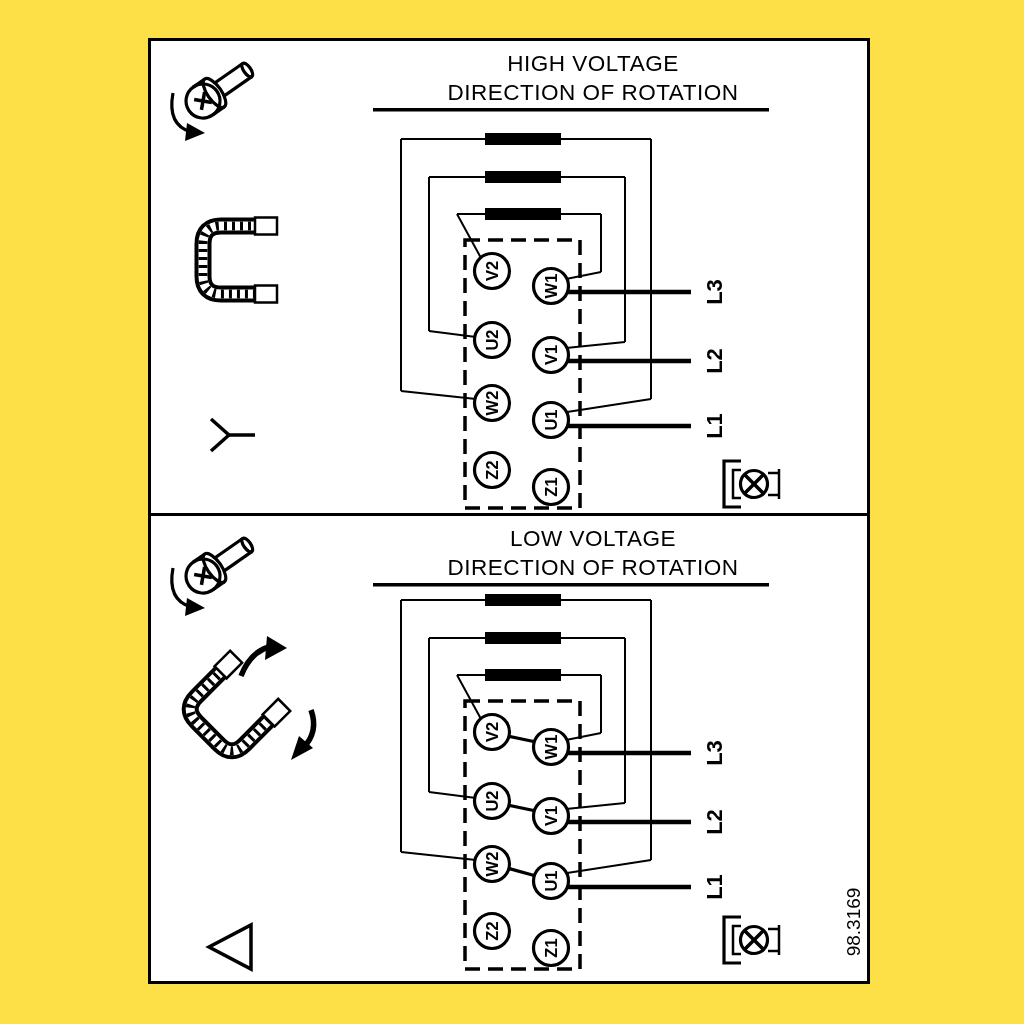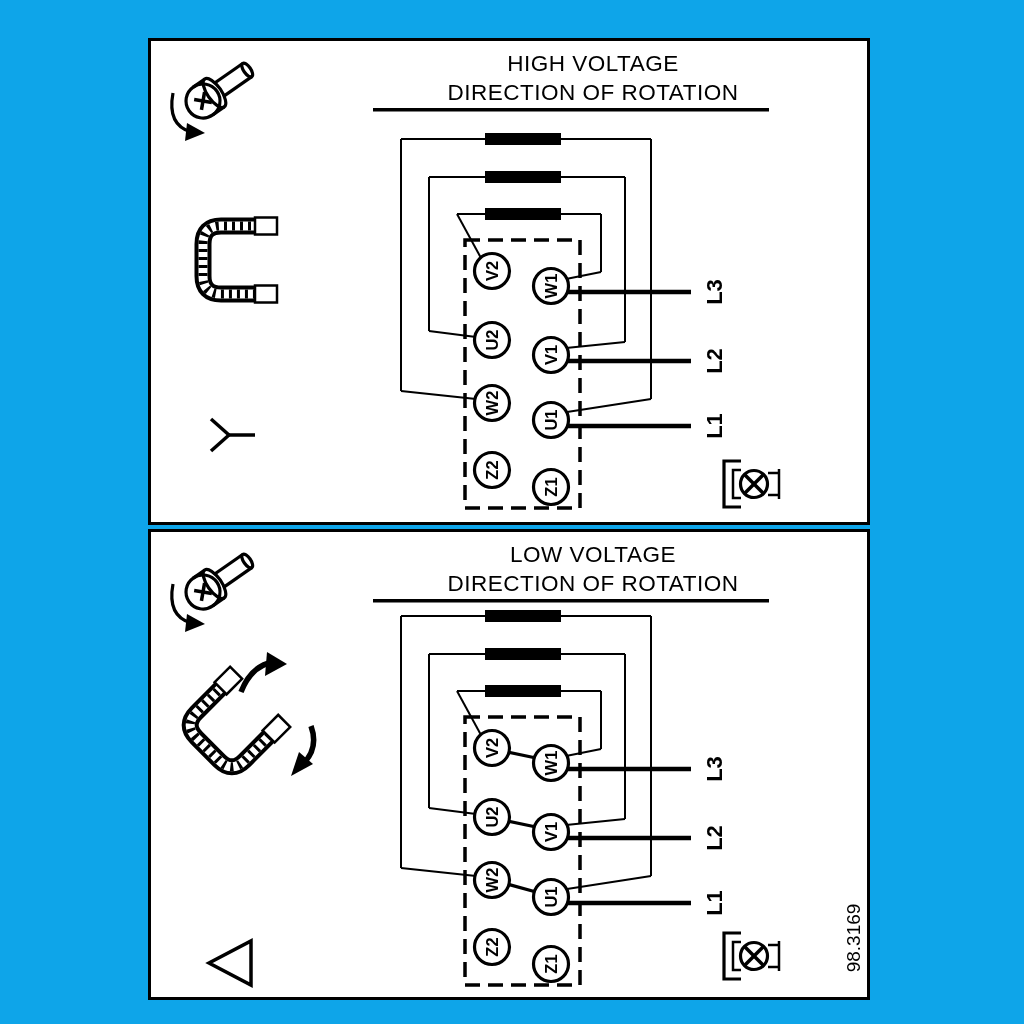--- a/index.html
+++ b/index.html
@@ -1,20 +1,20 @@
 <!DOCTYPE html>
 <html><head>
 <meta charset="utf-8">
 <style>
   html,body{margin:0;padding:0;background:#ffffff;}
-  #stage{position:relative;width:1024px;height:1024px;background:#0ea5e9;overflow:hidden;
+  #stage{position:relative;width:1024px;height:1024px;background:#fde047;overflow:hidden;
          font-family:"Liberation Sans", sans-serif;text-align:center;}
   .panel{position:absolute;left:148px;width:722px;border:3px solid #000;background:#fff;box-sizing:border-box;}
   #panel-high{top:38px;height:487px;}
-  #panel-low{top:529px;height:471px;}
+  #panel-low{top:513px;height:471px;}
   svg{display:block;}
   svg text{font-family:"Liberation Sans", sans-serif;fill:#000;}
   .title{font-size:22.5px;letter-spacing:.5px;}
   .tlabel{font-size:16.5px;font-weight:bold;text-anchor:middle;dominant-baseline:central;}
   .llabel{font-size:22px;font-weight:bold;text-anchor:middle;dominant-baseline:central;}
   .partno{font-size:19px;text-anchor:middle;dominant-baseline:central;}
   .s2{stroke:#000;stroke-width:2;fill:none;}
   .s25{stroke:#000;stroke-width:2.5;fill:none;}
   .s3{stroke:#000;stroke-width:3.2;fill:none;}
   .s35{stroke:#000;stroke-width:3.5;fill:none;}

